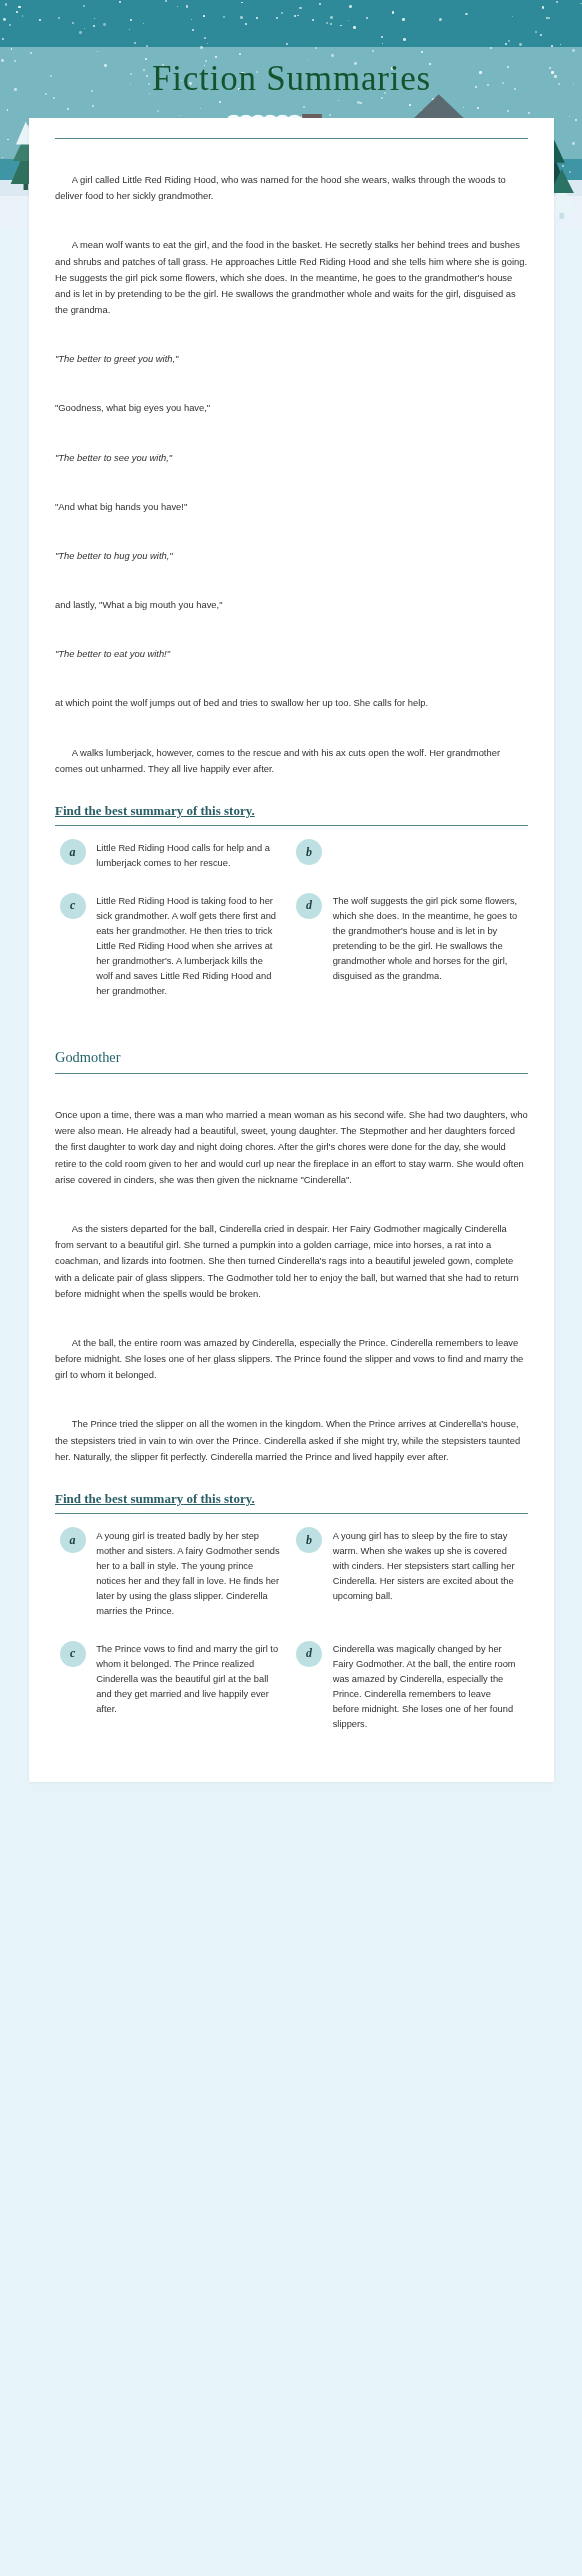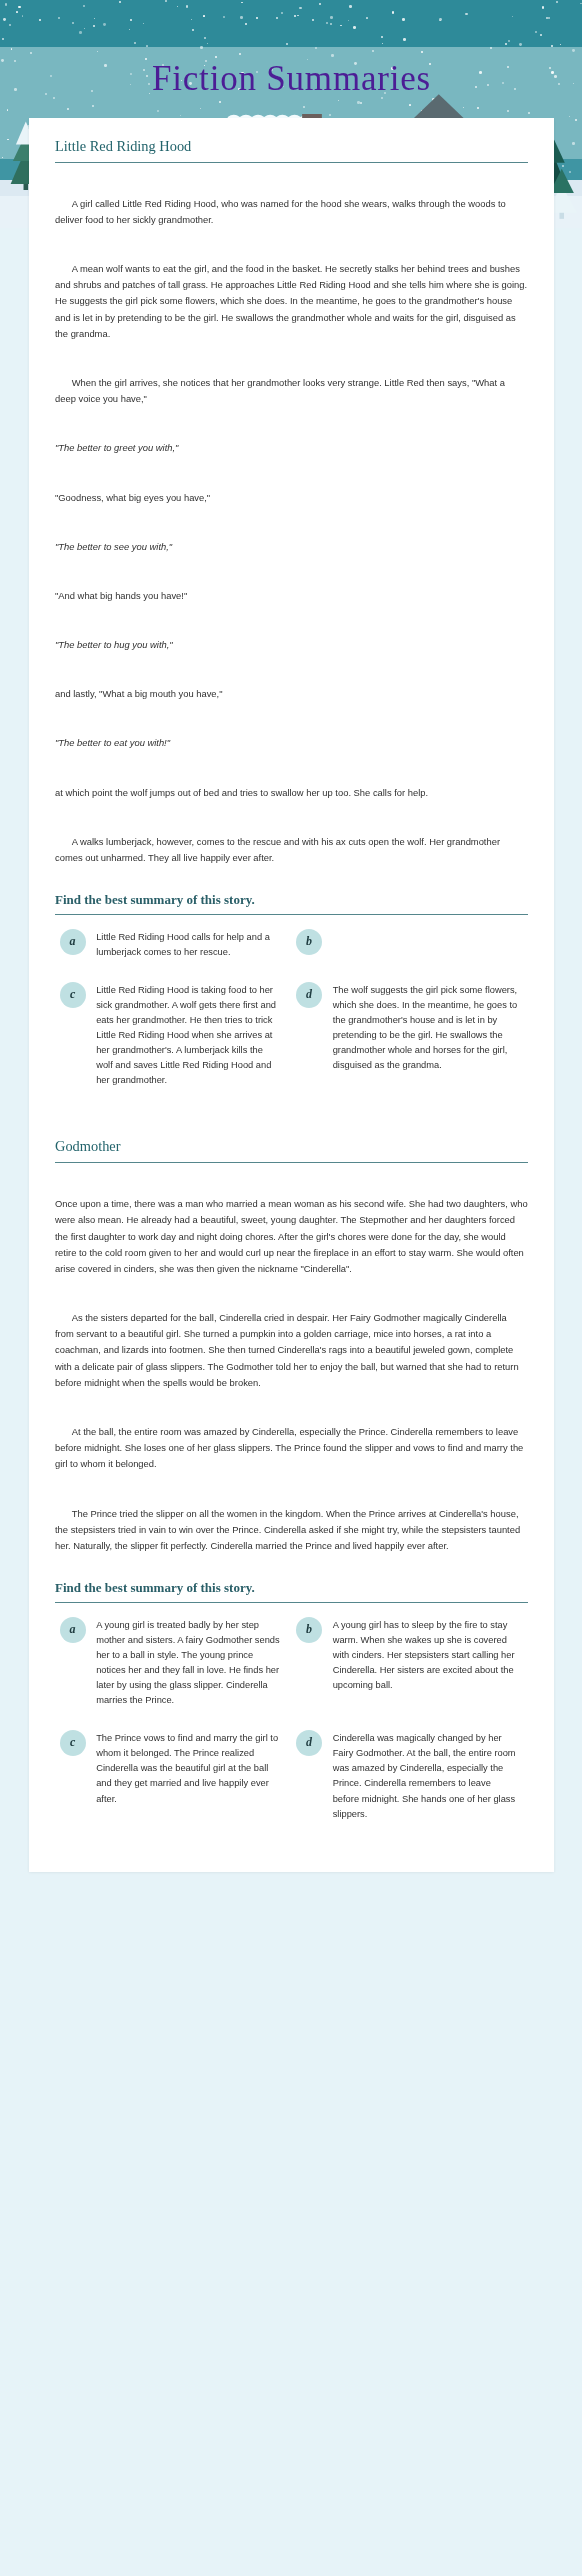--- a/index.html
+++ b/index.html
@@ -46,21 +46,21 @@
     background:#e8f2f8;
   }
   .hero-title {
     position: absolute;
     left: 0; right: 0;
     top: 59px;
     text-align: center;
     font-family: "Liberation Serif", serif;
     font-size: 35px;
     letter-spacing: 0.8px;
-    color: #4c1d95;
+    color: #14532d;
     z-index: 30;
   }
   .snow { position:absolute; left:0; top:0; width:583px; height:190px; z-index:5; }
   .flake { position:absolute; background:#ffffff; border-radius:50%; opacity:.75; }
 
   .scene { position:absolute; left:0; top:0; width:583px; height:228px; z-index:10; }
 
   
   .card {
     position: relative;
@@ -97,20 +97,21 @@
   .para.noindent { text-indent: 0; }
   .para.italic { font-style: italic; }
 
   
   .question-block { margin-top: 26px; }
   .question-heading {
     font-family: "Liberation Serif", serif;
     font-size: 13px;
     color: #2a5f68;
     padding-bottom: 6px;
+    text-decoration: underline;
   }
   .question-heading b { font-weight: 700; }
 
   .options {
     display: flex;
     flex-wrap: wrap;
     margin-top: 12px;
   }
   .option {
     width: 50%;
@@ -589,26 +590,24 @@
         <rect x="98" y="268" width="3" height="10" fill="#3d4b52"></rect>
       </g>
     </svg>
 
     <div class="hero-title">Fiction Summaries</div>
   </div>
 
   <div class="card">
 
     <section>
-      <h2 class="story-title">Little Red Riding Hood</h2>
       <hr class="rule">
       <div id="story0-paras">
           <p class="para">A girl called Little Red Riding Hood, who was named for the hood she wears, walks through the woods to deliver food to her sickly grandmother.</p>
           <p class="para">A mean wolf wants to eat the girl, and the food in the basket. He secretly stalks her behind trees and bushes and shrubs and patches of tall grass. He approaches Little Red Riding Hood and she tells him where she is going. He suggests the girl pick some flowers, which she does. In the meantime, he goes to the grandmother's house and is let in by pretending to be the girl. He swallows the grandmother whole and waits for the girl, disguised as the grandma.</p>
-          <p class="para">When the girl arrives, she notices that her grandmother looks very strange. Little Red then says,    "What a deep voice you have,"</p>
           <p class="para italic noindent">"The better to greet you with,"</p>
           <p class="para noindent">"Goodness, what big eyes you have,"</p>
           <p class="para italic noindent">"The better to see you with,"</p>
           <p class="para noindent">"And what big hands you have!"</p>
           <p class="para italic noindent">"The better to hug you with,"</p>
           <p class="para noindent">and lastly, "What a big mouth you have,"</p>
           <p class="para italic noindent">"The better to eat you with!"</p>
           <p class="para noindent">at which point the wolf jumps out of bed and tries to swallow her up too. She calls for help.</p>
           <p class="para">A walks lumberjack, however, comes to the rescue and with his ax cuts open the wolf. Her grandmother comes out unharmed. They all live happily ever after.</p>
         </div>
@@ -664,20 +663,20 @@
           <div class="option">
             <div class="badge">b</div>
             <div class="option-text">A young girl has to sleep by the fire to stay warm. When she wakes up she is covered with cinders. Her stepsisters start calling her Cinderella. Her sisters are excited about the upcoming ball.</div>
           </div>
           <div class="option">
             <div class="badge">c</div>
             <div class="option-text">The Prince vows to find and marry the girl to whom it belonged. The Prince realized Cinderella was the beautiful girl at the ball and they get married and live happily ever after.</div>
           </div>
           <div class="option">
             <div class="badge">d</div>
-            <div class="option-text">Cinderella was magically changed by her Fairy Godmother. At the ball, the entire room was amazed by Cinderella, especially the Prince. Cinderella remembers to leave before midnight. She hands one of her glass slippers.</div>
+            <div class="option-text">Cinderella was magically changed by her Fairy Godmother. At the ball, the entire room was amazed by Cinderella, especially the Prince. Cinderella remembers to leave before midnight. She loses one of her found slippers.</div>
           </div>
         </div>
     </div>
 
   </div>
 </div>
 
 
 </body></html>

